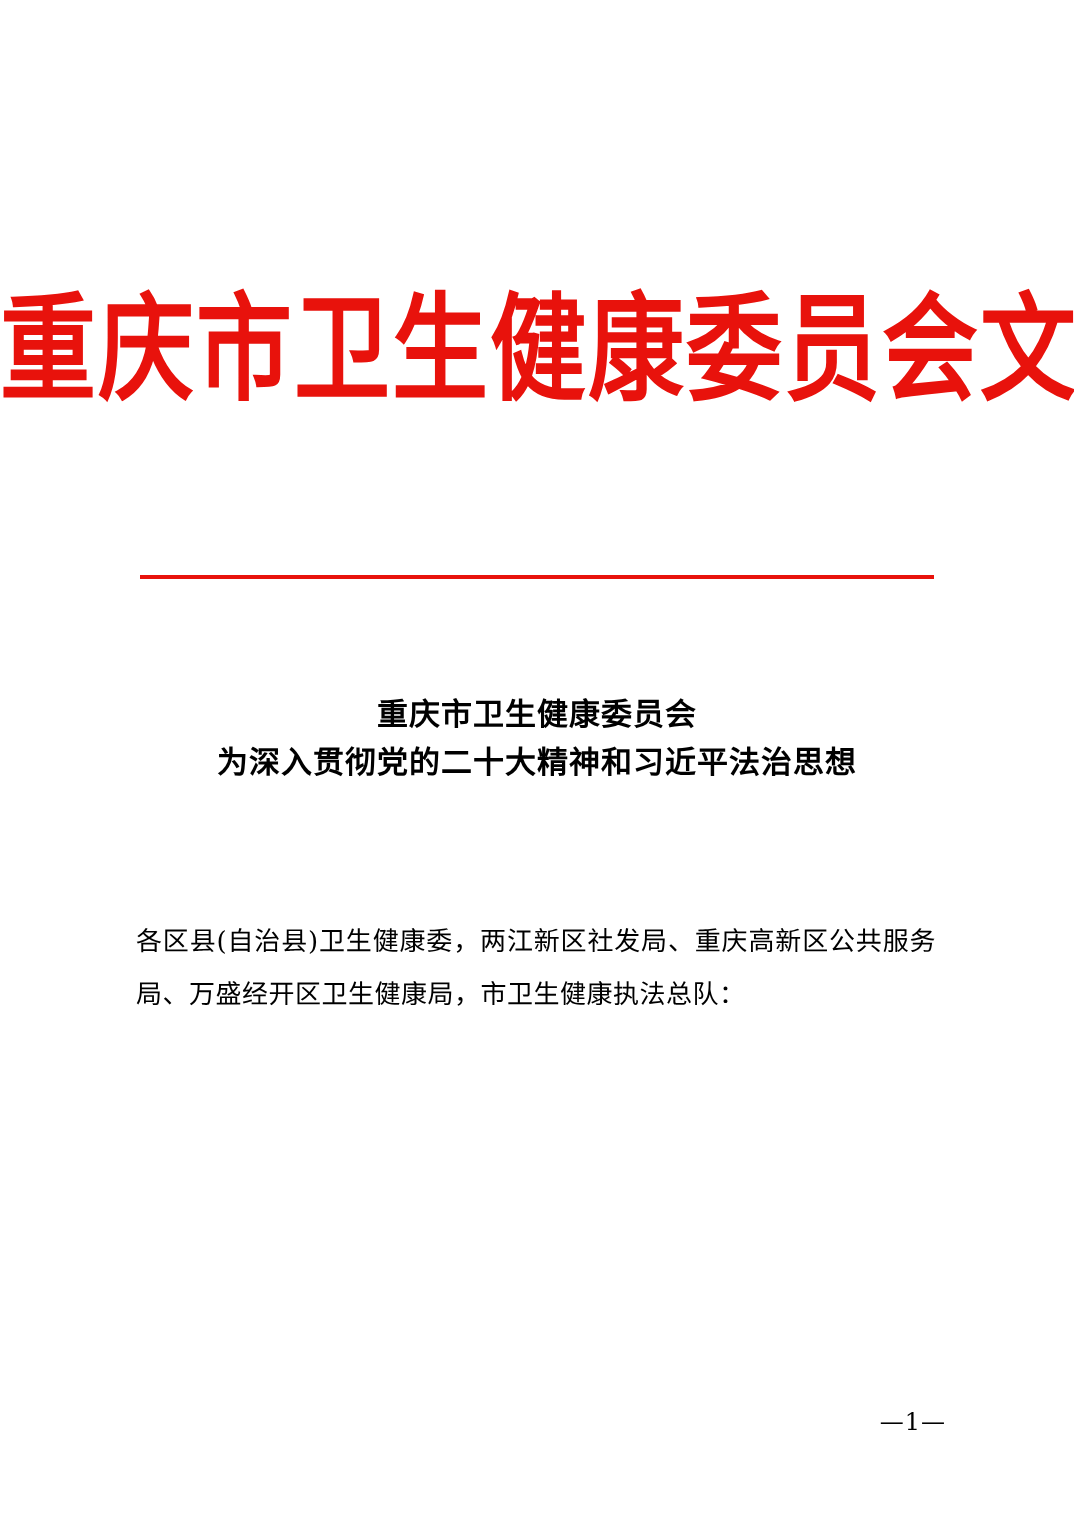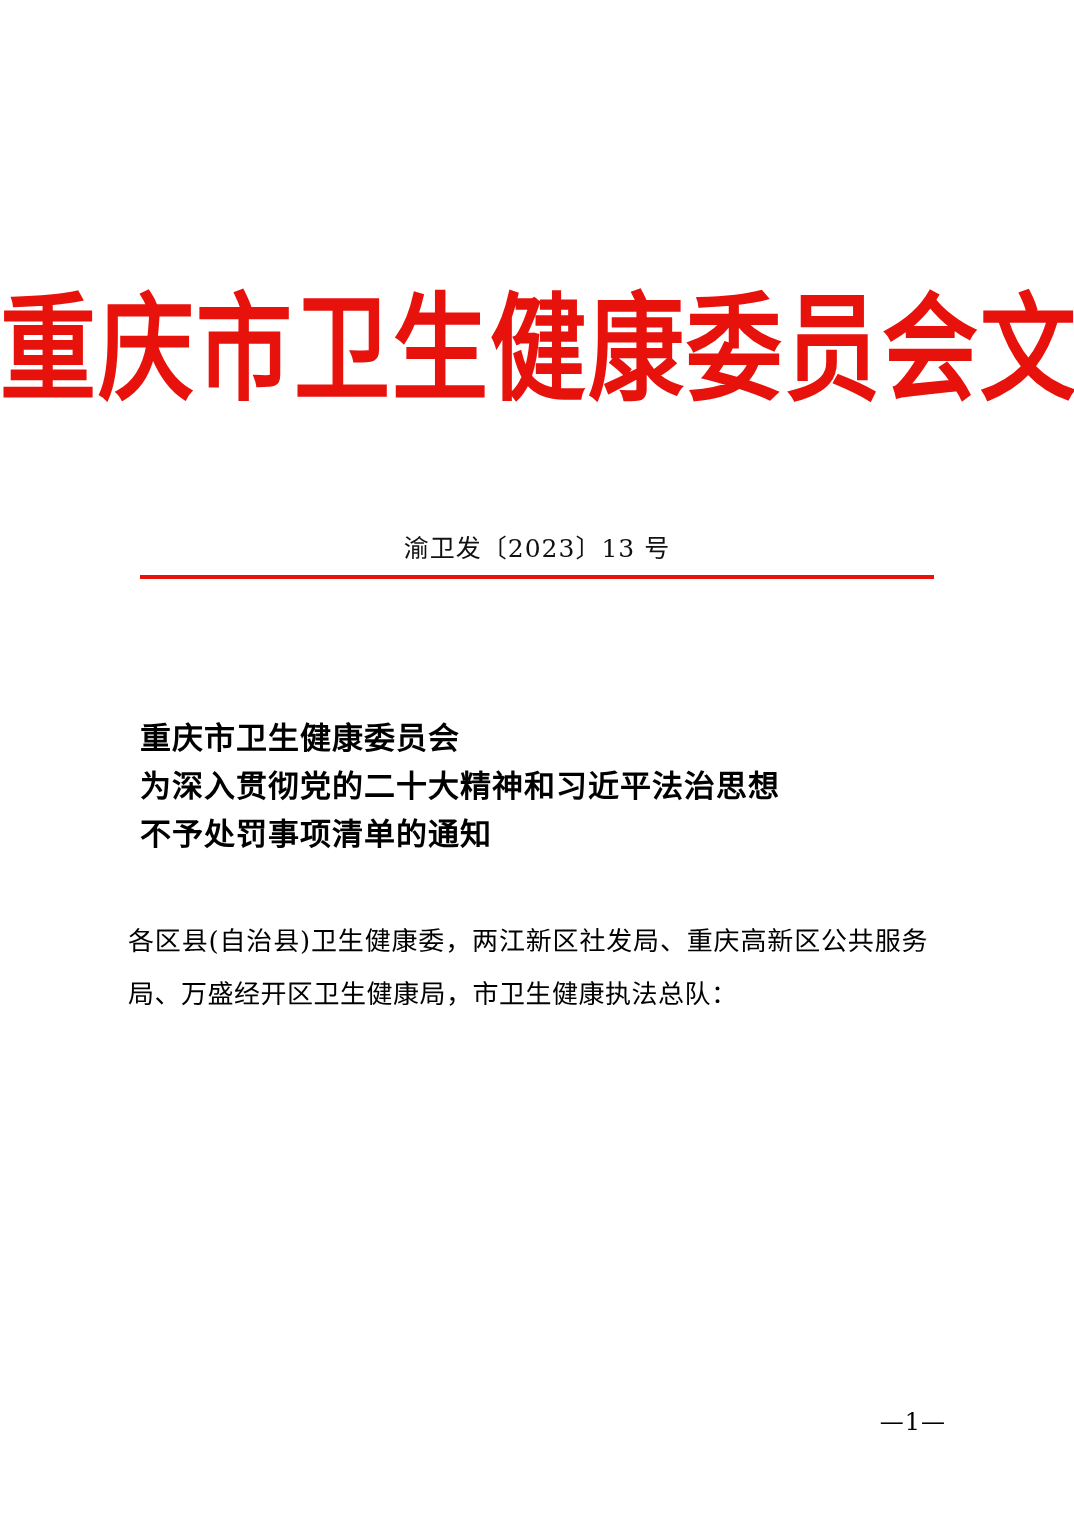--- a/index.html
+++ b/index.html
@@ -65,34 +65,34 @@
     height: 4px;
     background: #e8120c;
   }
 
   
   .title-block {
     position: absolute;
     top: 690px;
     left: 140px;
     width: 794px;
+    text-align: center;
     font-weight: 700;
     font-size: 31px;
     line-height: 48px;
     letter-spacing: 1px;
     color: #000000;
-    margin-top: 24px;
   }
   .title-block .tline { display: block; white-space: nowrap; }
 
   
   .body-block {
     position: absolute;
     top: 915px;
-    left: 128px;
+    left: 136px;
     width: 800px;
     font-size: 26px;
     line-height: 53px;
     color: #000000;
     letter-spacing: 0.5px;
   }
   .body-block p {
     margin: 0;
     text-align: justify;
     text-justify: inter-ideograph;
@@ -113,28 +113,26 @@
 </style>
 </head>
 <body>
 
 <div class="page">
 
   <div class="masthead">
     <span class="masthead-title">重庆市卫生健康委员会文件</span>
   </div>
 
-  <div class="doc-number">渝卫发〔2023〕13 号</div>
 
   <div class="red-rule"></div>
 
   <div class="title-block">
     <span class="tline">重庆市卫生健康委员会</span>
     <span class="tline">为深入贯彻党的二十大精神和习近平法治思想</span>
-    <span class="tline">不予处罚事项清单的通知</span>
   </div>
 
   <div class="body-block">
     <p>各区县(自治县)卫生健康委，两江新区社发局、重庆高新区公共服务局、万盛经开区卫生健康局，市卫生健康执法总队：</p>
   </div>
 
   <div class="page-number">—1—</div>
 
 </div>
 

